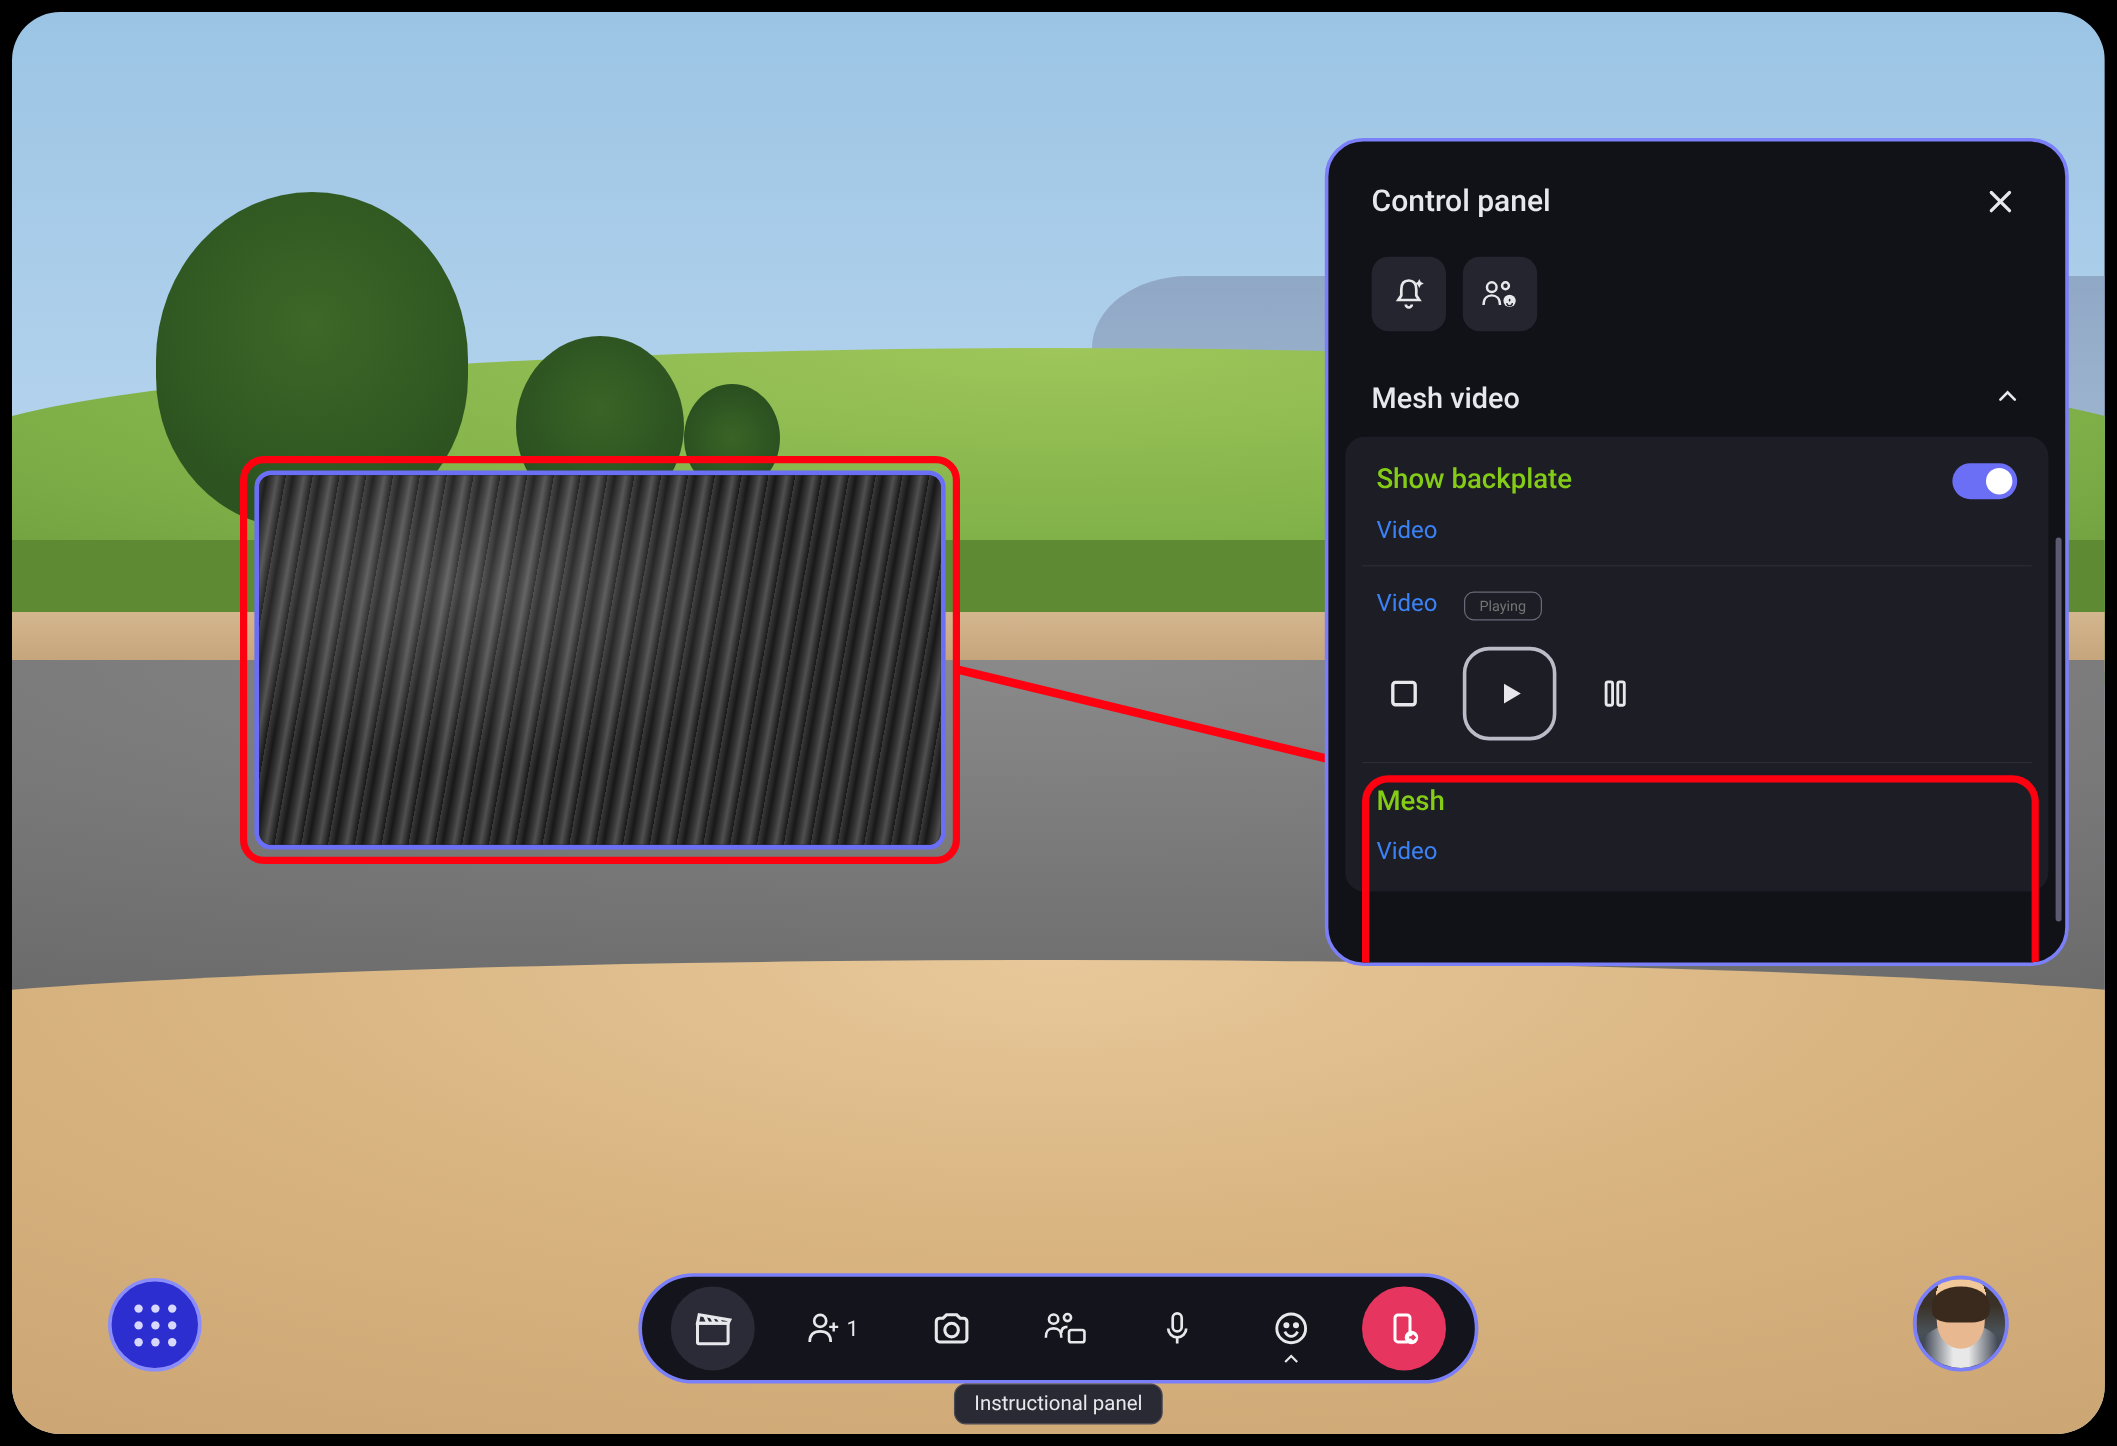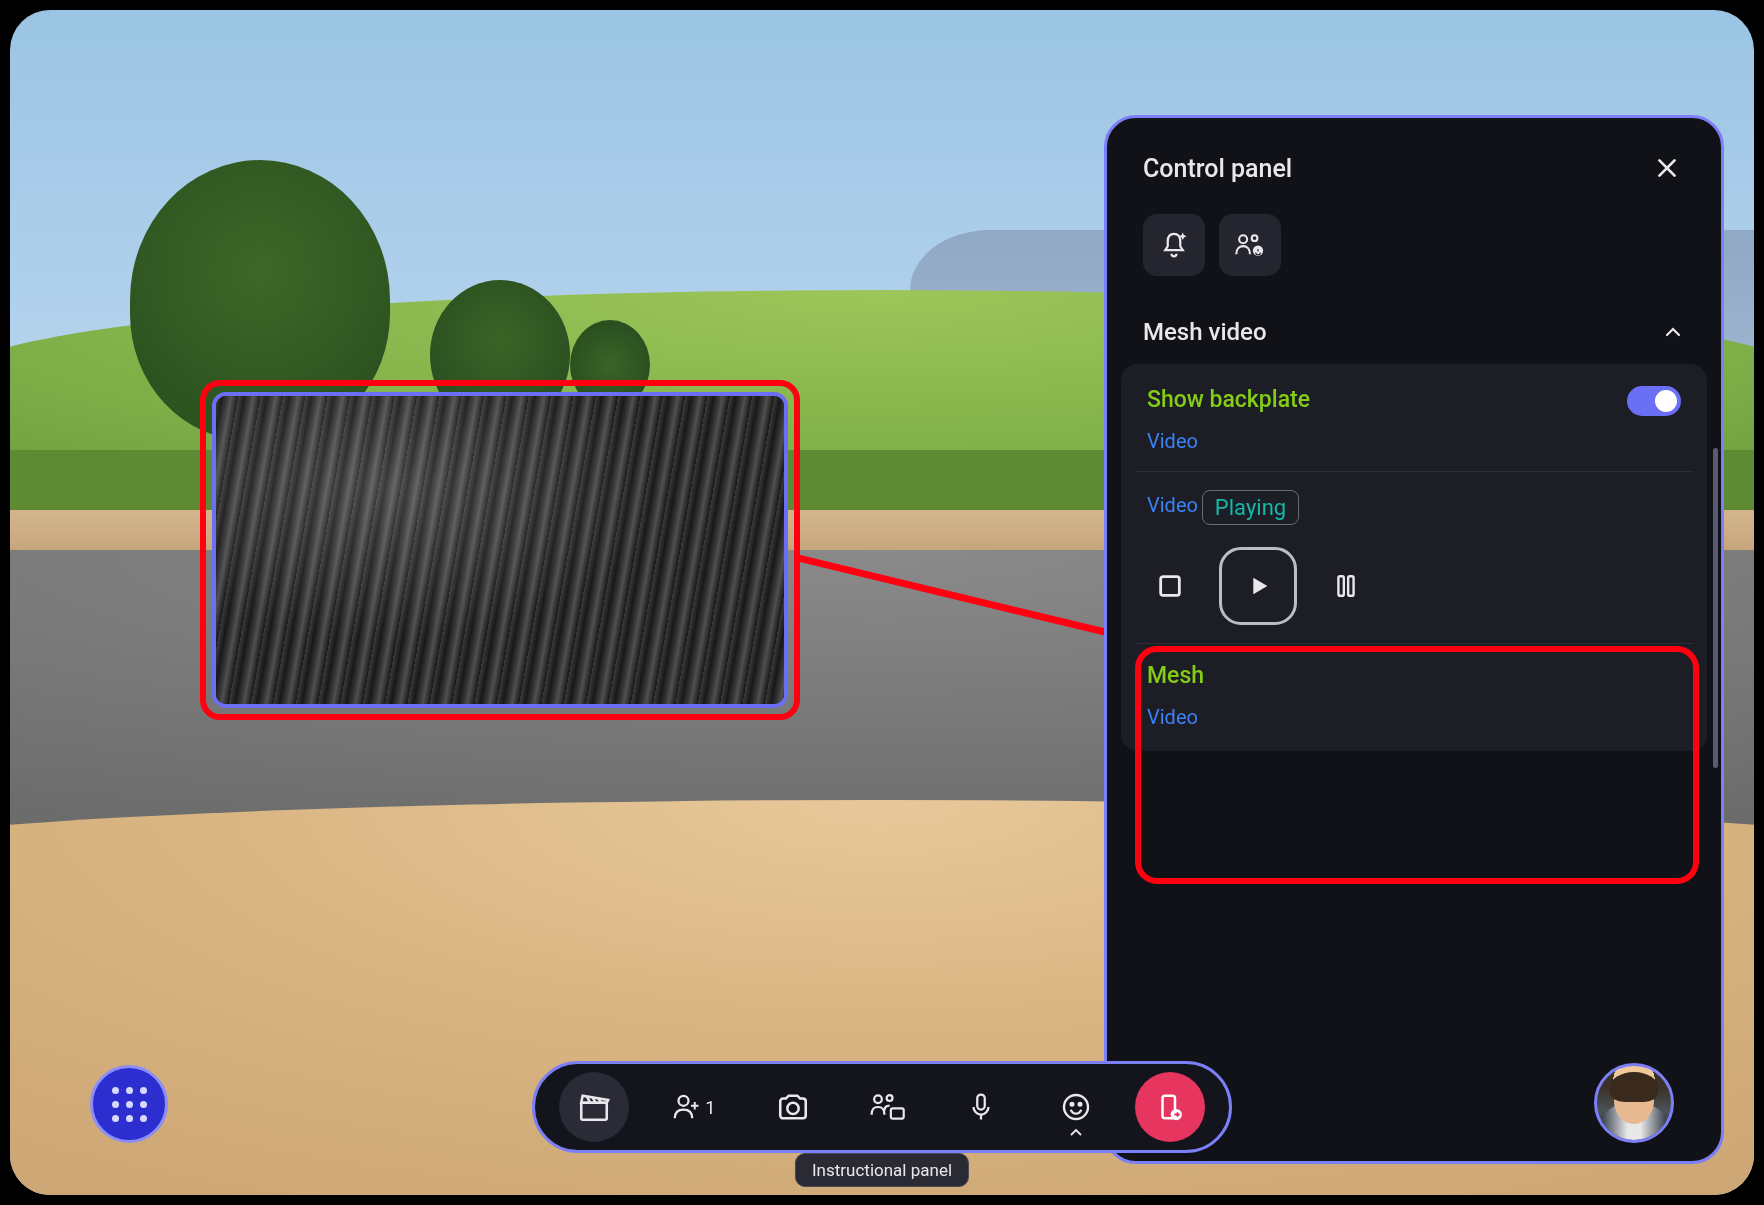--- a/index.html
+++ b/index.html
@@ -42,41 +42,41 @@
   background-blend-mode: overlay;
 }
 
 
 .connector {
   position: absolute; top: 545px; left: 788px; width: 340px; height: 90px; pointer-events: none;
 }
 
 
 .panel {
-  position: absolute; top: 105px; right: 30px; width: 620px; height: 1049px;
+  position: absolute; top: 105px; right: 30px; width: 620px; height: 690px;
   background: #111218; border: 3px solid #7b7ff8; border-radius: 32px;
   padding: 32px 0 0 0; color: #fff; overflow: hidden;
 }
 .panel-scroll { position: absolute; top: 330px; right: 3px; width: 5px; height: 320px; background: #5a5a70; border-radius: 3px; }
 .panel-header { display: flex; justify-content: space-between; align-items: center; padding: 0 36px 28px 36px; }
 .panel-title { font-size: 25px; font-weight: 500; color: #e8e8ec; }
 .close-btn { width: 36px; height: 36px; display: flex; align-items: center; justify-content: center; cursor: pointer; }
 .panel-actions { display: flex; gap: 14px; padding: 0 36px 24px 36px; }
 .action-btn { width: 62px; height: 62px; background: #24252e; border-radius: 14px; display: flex; align-items: center; justify-content: center; cursor: pointer; }
-.section-header { display: flex; justify-content: space-between; align-items: center; padding: 18px 36px; cursor: pointer; }
+.section-header { display: flex; justify-content: space-between; align-items: flex-start; padding: 18px 36px; cursor: pointer; }
 .section-title { font-size: 24px; font-weight: 500; color: #e8e8ec; }
 .section-body { background: #1c1d25; margin: 0 14px; border-radius: 16px; padding: 4px 0; }
 .setting-row { padding: 18px 26px; }
 .setting-hr { height: 1px; background: #2c2d36; margin: 0 14px; }
 .setting-top { display: flex; justify-content: space-between; align-items: flex-start; }
 .setting-label { font-size: 23px; font-weight: 500; color: #84cc16; }
 .setting-sub { font-size: 20px; color: #3b82f6; margin-top: 16px; }
 .toggle { width: 54px; height: 30px; background: #6b6ff5; border-radius: 15px; position: relative; cursor: pointer; }
 .toggle::after { content: ""; position: absolute; right: 4px; top: 4px; width: 22px; height: 22px; background: #fff; border-radius: 50%; }
-.badge { display: inline-block; border: 1px solid #6a6a78; border-radius: 8px; padding: 4px 12px; font-size: 22px; color: #14b8a6; vertical-align: middle; }
+.badge { display: inline-block; border: 1px solid #6a6a78; border-radius: 8px; padding: 4px 12px; font-size: 12px; color: #737373; margin-left: 18px; vertical-align: middle; }
 .play-controls { display: flex; gap: 32px; align-items: center; margin-top: 22px; margin-left: 6px; }
 .pc-icon { width: 34px; height: 34px; display: flex; align-items: center; justify-content: center; cursor: pointer; }
 .pc-play { width: 78px; height: 78px; border: 3px solid #bcbcc8; border-radius: 22px; display: flex; align-items: center; justify-content: center; cursor: pointer; }
 .playstate-hl {
   position: absolute; top: 528px; left: 28px; right: 22px; height: 238px;
   border: 6px solid #ff0010; border-radius: 22px; pointer-events: none;
 }
 
 
 .toolbar {

